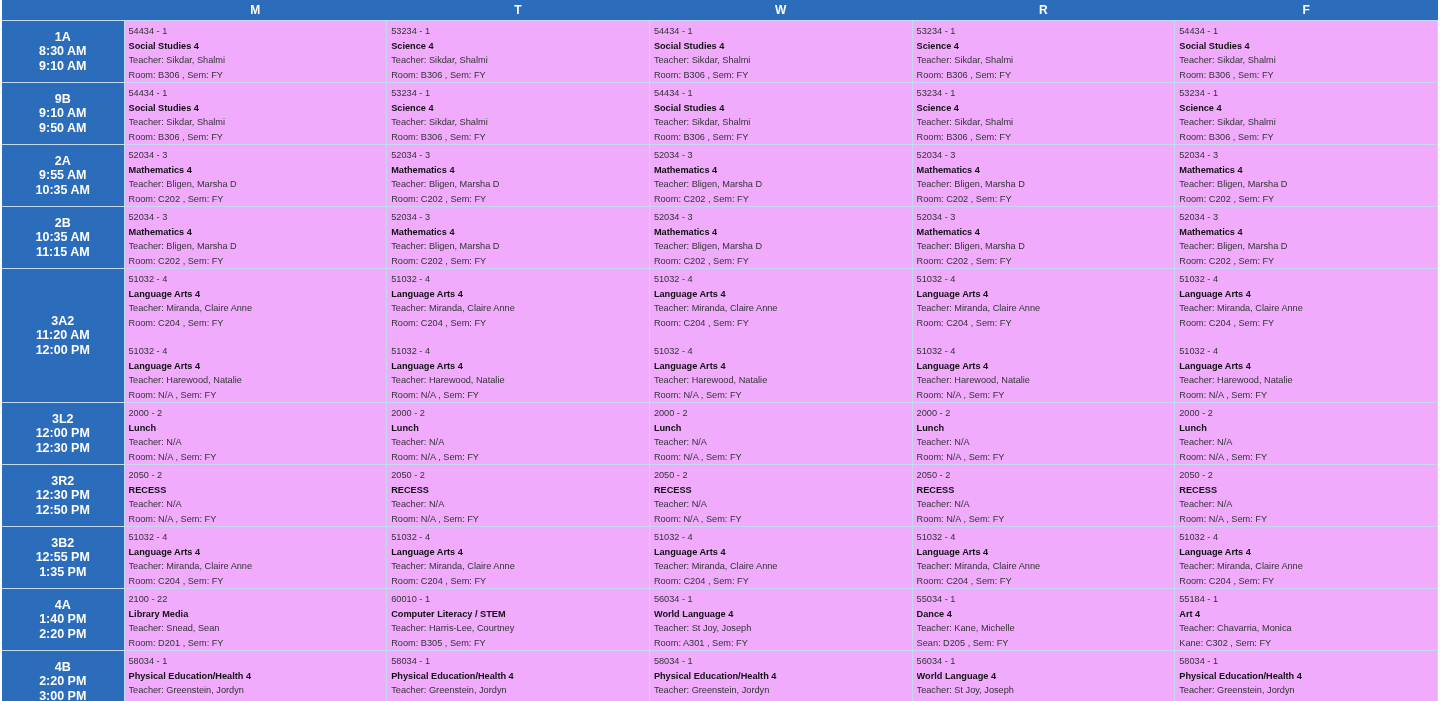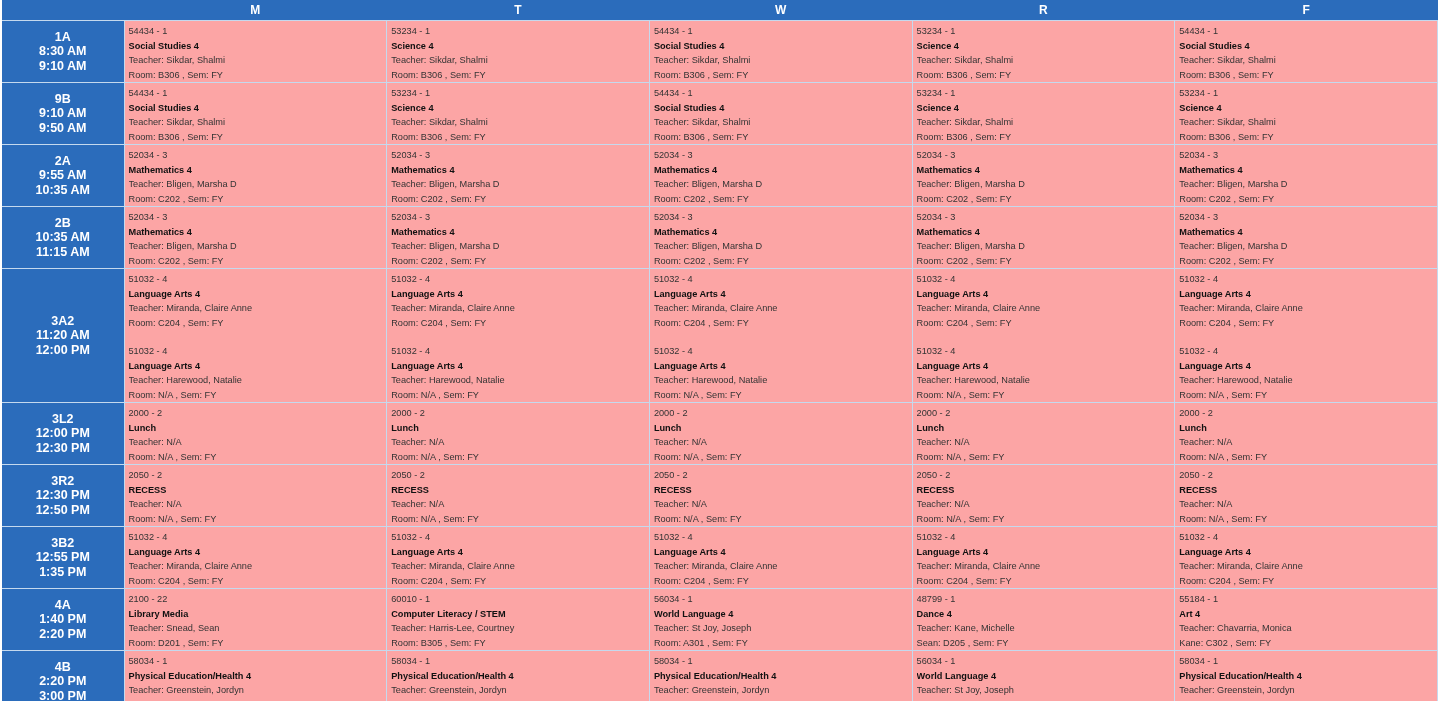--- a/index.html
+++ b/index.html
@@ -1,21 +1,21 @@
 <!DOCTYPE html>
 <html><head>
 <meta charset="utf-8">
 <style>
   html, body { margin:0; padding:0; background:#ffffff; }
   body { width:1440px; height:701px; overflow:hidden; font-family:"Liberation Sans", sans-serif; }
   .sched { position:absolute; left:2px; top:0; width:1436px; border-collapse:collapse; table-layout:fixed; }
   .sched th.day { background:#2b6cbb; color:#ffffff; font-weight:bold; font-size:12px; height:20px; padding:0; text-align:center; border:0; }
   .sched th.corner { background:#2b6cbb; border:0; height:20px; padding:0; }
   .sched td.period { background:#2b6cbb; color:#ffffff; font-weight:bold; font-size:12.5px; line-height:14.5px; text-align:center; vertical-align:middle; border:1px solid #c5d9ee; border-left:0; padding:0;margin-left:16px; }
-  .sched td.cell { background:#fca5a5; border:1px solid #c5d9ee; vertical-align:top; padding:3px 0 0 4px; font-size:9.2px; color:#333333; }
+  .sched td.cell { background:#f0abfc; border:1px solid #c5d9ee; vertical-align:top; padding:3px 0 0 4px; font-size:9.2px; color:#333333; }
   .entry div { height:14.5px; line-height:14.5px; white-space:nowrap; overflow:hidden; }
   .entry .course { font-weight:bold; color:#111111; }
   .entry + .entry { margin-top:14px; }
   col.pcol { width:122px; }
 </style>
 </head>
 <body>
 
 <table class="sched">
   <colgroup>
@@ -468,21 +468,21 @@
         <td class="cell">
           <div class="entry">
             <div>56034 - 1</div>
             <div class="course">World Language 4</div>
             <div>Teacher: St Joy, Joseph</div>
             <div>Room: A301 , Sem: FY</div>
           </div>
         </td>
         <td class="cell">
           <div class="entry">
-            <div>48799 - 1</div>
+            <div>55034 - 1</div>
             <div class="course">Dance 4</div>
             <div>Teacher: Kane, Michelle</div>
             <div>Sean: D205 , Sem: FY</div>
           </div>
         </td>
         <td class="cell">
           <div class="entry">
             <div>55184 - 1</div>
             <div class="course">Art 4</div>
             <div>Teacher: Chavarria, Monica</div>

